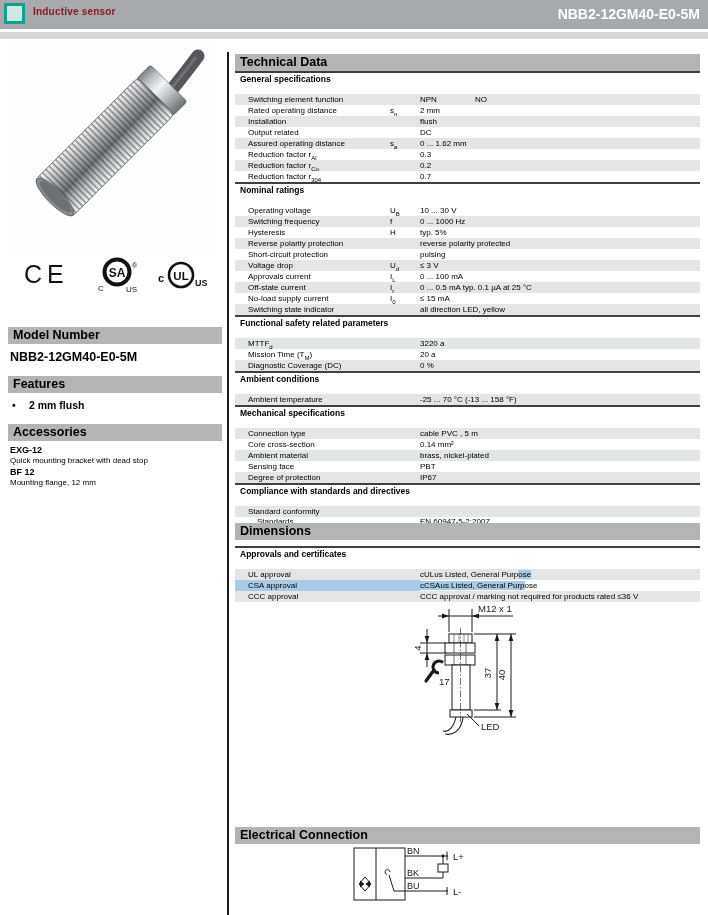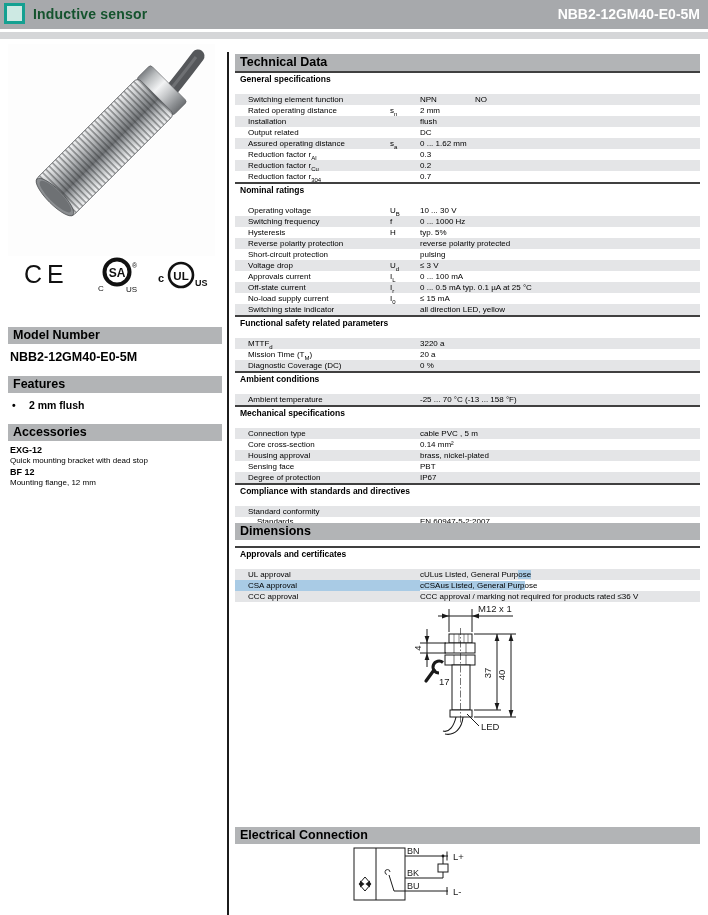--- a/index.html
+++ b/index.html
@@ -2,21 +2,21 @@
 <html><head>
 <meta charset="utf-8">
 <style>
   html,body{margin:0;padding:0;}
   body{width:708px;height:915px;position:relative;background:#fff;overflow:hidden;
        font-family:"Liberation Sans",sans-serif;color:#000;}
   .abs{position:absolute;}
   
   .topbar{left:0;top:0;width:708px;height:29px;background:#a7a9ac;}
   .logo{left:4px;top:3px;width:15px;height:15px;background:#cde9e3;border:3px solid #14a091;}
-  .toptitle{left:33px;top:6px;font-size:14px;font-weight:bold;color:#14532d;letter-spacing:.2px;}
+  .toptitle{left:33px;top:6px;font-size:10px;font-weight:bold;color:#7f1d1d;letter-spacing:.2px;}
   .topmodel{right:8px;top:6px;font-size:14px;font-weight:bold;color:#fff;}
   .band{left:0;top:32px;width:708px;height:7px;background:#d5d6d8;}
   .vline{left:227px;top:52px;width:2px;height:863px;background:#1c1c1c;}
   
   .bar{background:#b2b4b6;height:17px;line-height:17px;font-weight:bold;font-size:12.5px;padding-left:5px;box-sizing:border-box;}
   .bar-l{left:8px;width:214px;}
   .bar-r{left:235px;width:465px;}
   
   .modelval{left:10px;top:350px;font-size:12.5px;font-weight:bold;}
   .featrow{left:12px;top:399px;font-size:10.5px;font-weight:bold;}
@@ -216,21 +216,21 @@
     <div class="thead">Mechanical specifications</div>
     <div class="trow shaded">
       <span class="tlabel">Connection type</span>
       <span class="tval">cable PVC , 5 m</span>
     </div>
     <div class="trow">
       <span class="tlabel">Core cross-section</span>
       <span class="tval">0.14 mm²</span>
     </div>
     <div class="trow shaded">
-      <span class="tlabel">Housing approval</span>
+      <span class="tlabel">Ambient material</span>
       <span class="tval">brass, nickel-plated</span>
     </div>
     <div class="trow">
       <span class="tlabel">Sensing face</span>
       <span class="tval">PBT</span>
     </div>
     <div class="trow shaded">
       <span class="tlabel">Degree of protection</span>
       <span class="tval">IP67</span>
     </div>

